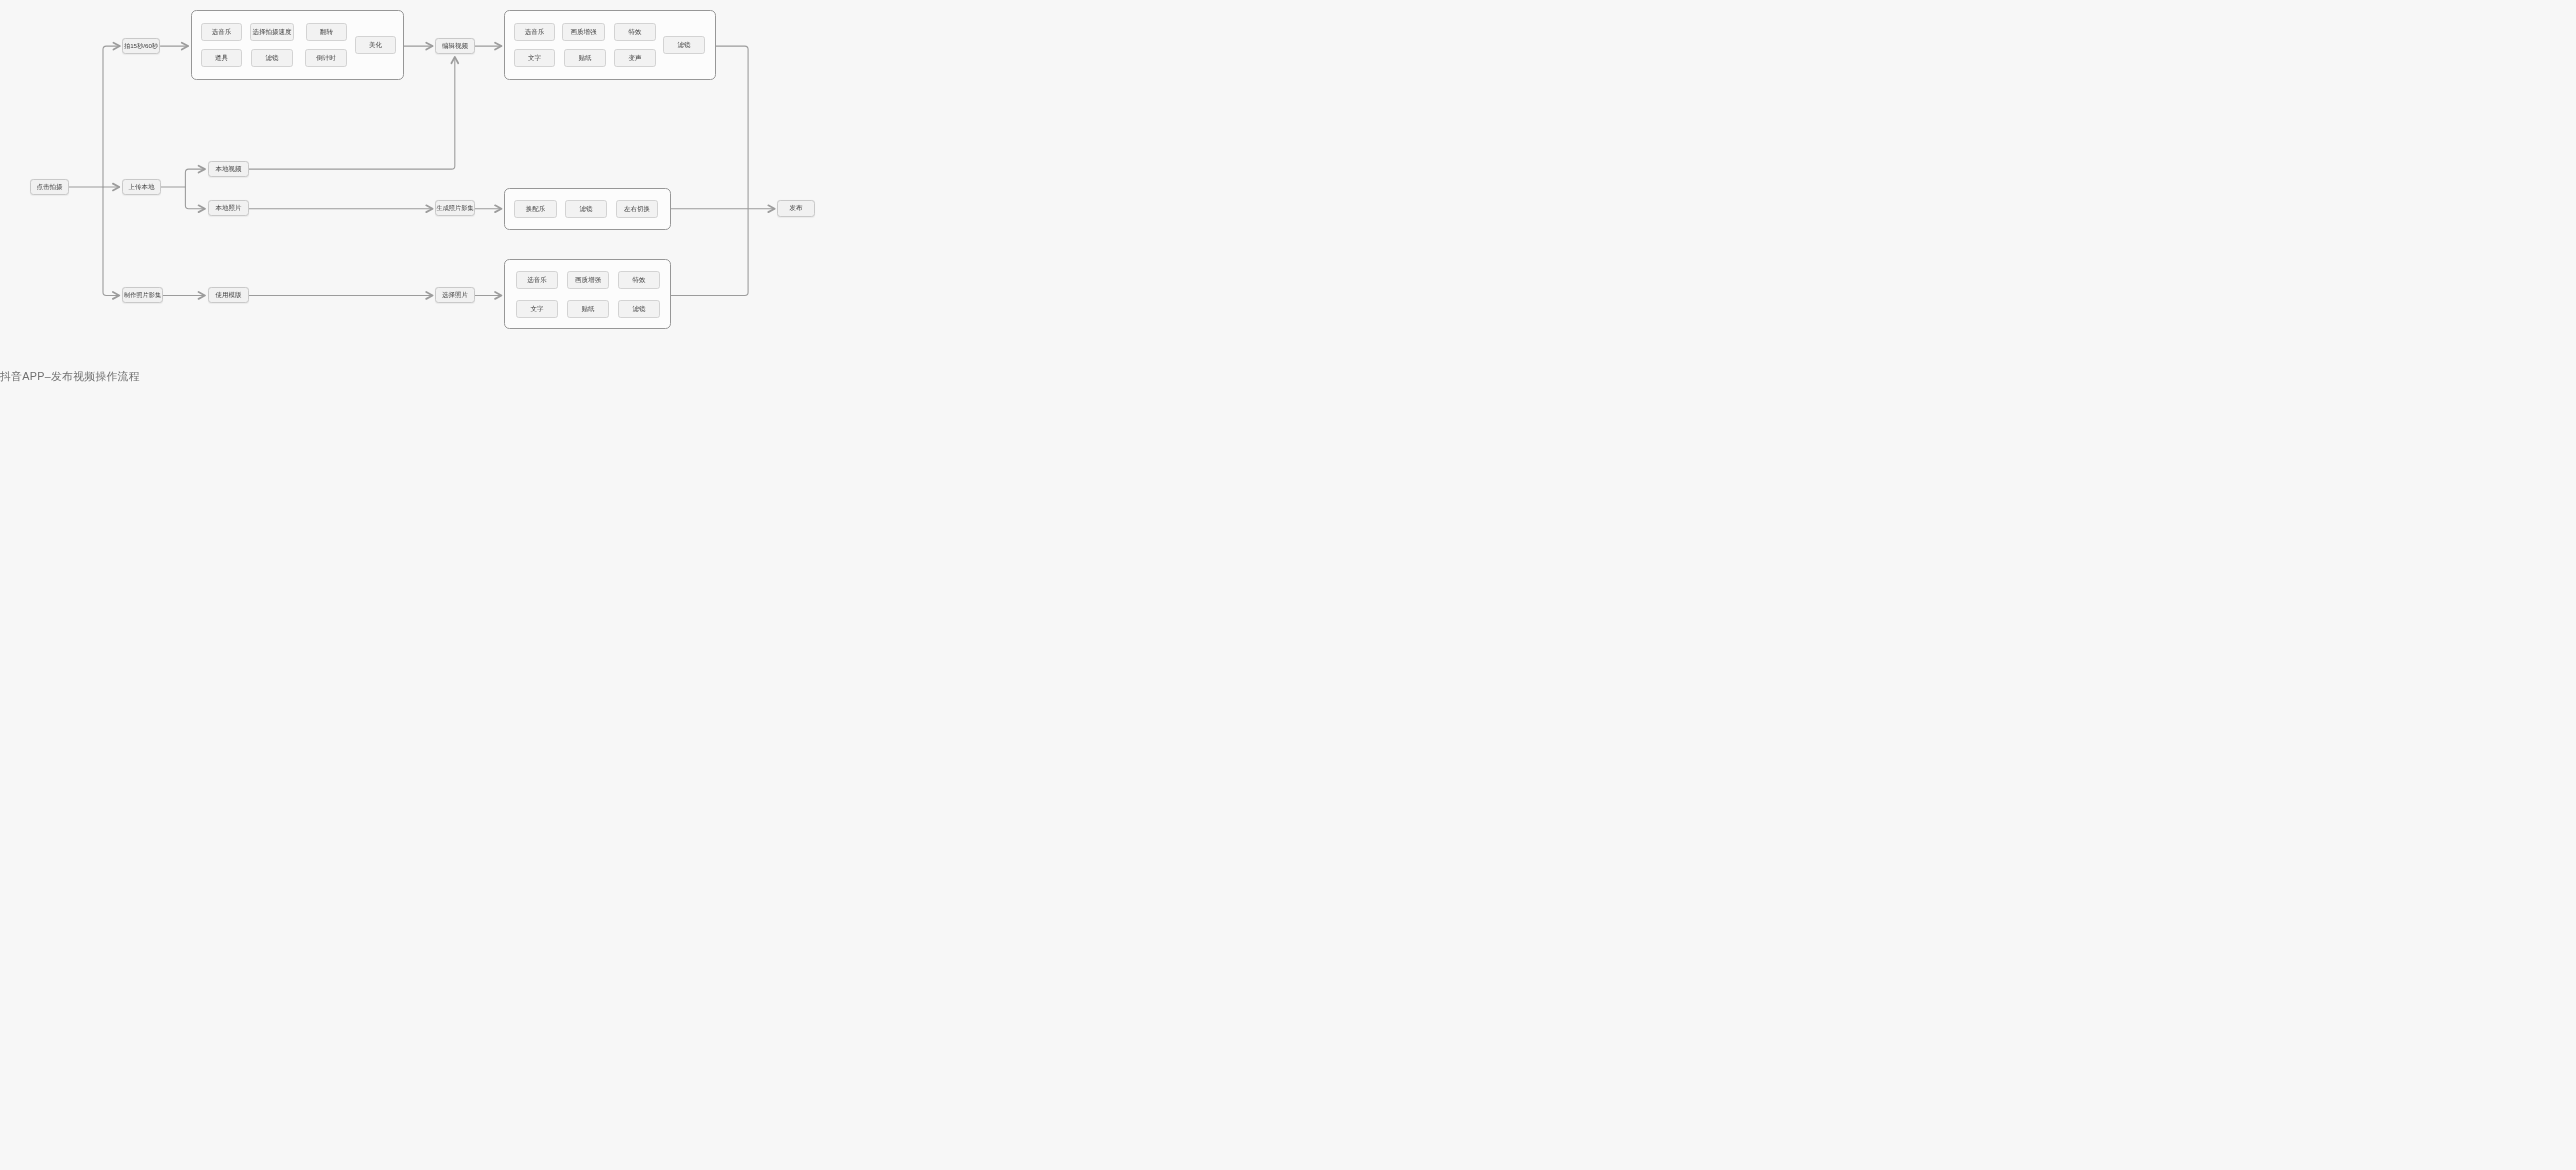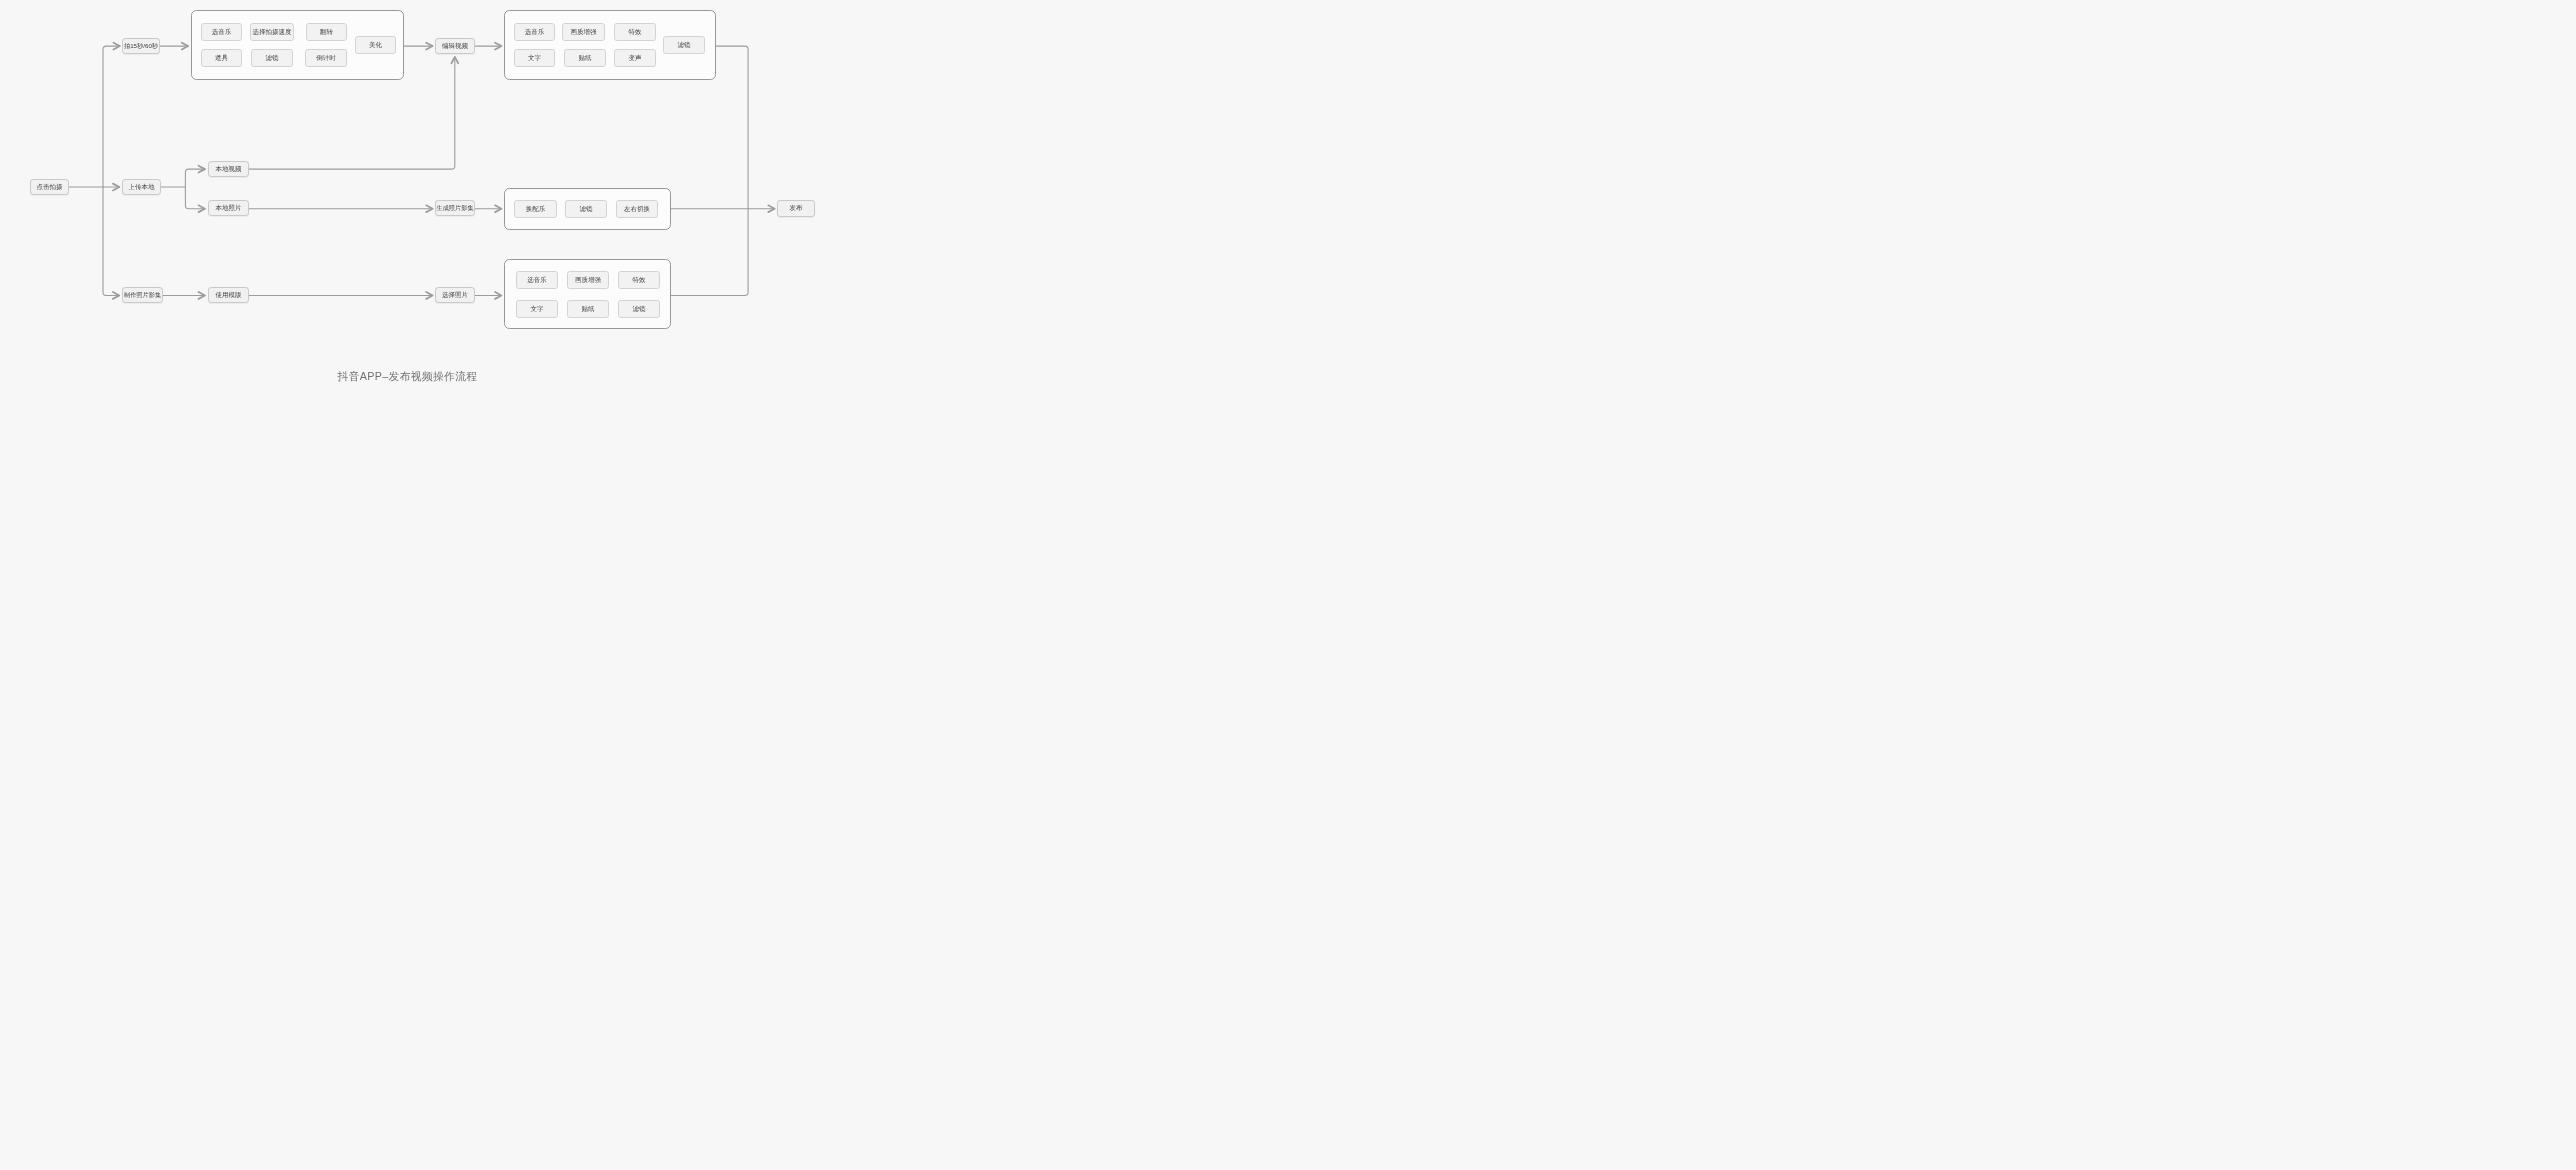--- a/index.html
+++ b/index.html
@@ -17,21 +17,21 @@
   .group{
     position:absolute;background:#fcfcfc;border:0.5px solid #979797;
     border-radius:5.4px;box-sizing:border-box;z-index:1;
   }
   .chip{
     position:absolute;display:flex;align-items:center;justify-content:center;
     background:#f2f2f2;border:0.5px solid #d3d3d3;border-radius:2.7px;
     font-size:6.5px;color:#3e3e3e;white-space:nowrap;box-sizing:border-box;z-index:2;
   }
   .title{
-    position:absolute;left:0;top:683;width:815px;top:370px;text-align:center;
+    position:absolute;left:0;top:683;width:815px;top:370px;
     font-size:10.8px;color:#6f6f6f;letter-spacing:0.3px;
   }
 </style>
 </head>
 <body>
 
 <div class="canvas">
 
   <svg class="edges" width="850" height="386" viewBox="0 0 1568 712">
     <defs>

